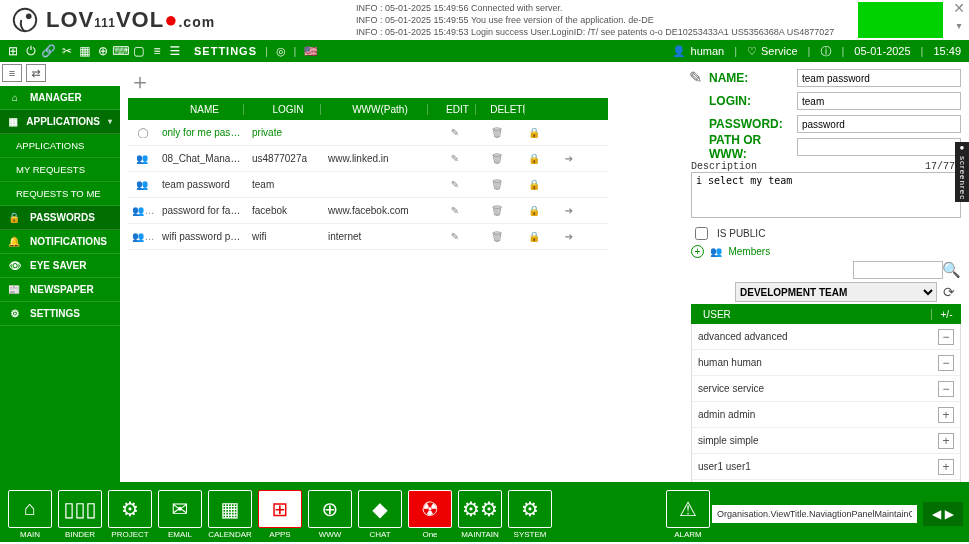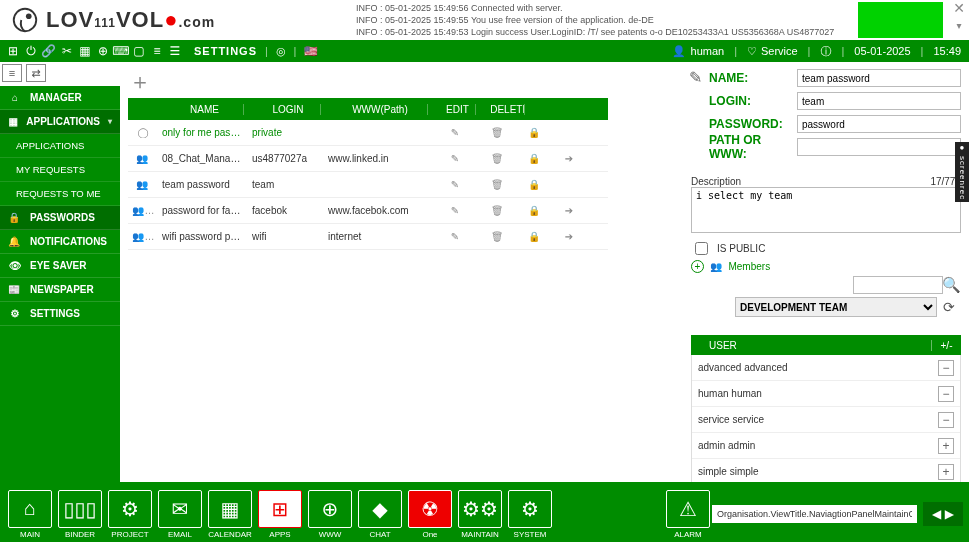--- a/index.html
+++ b/index.html
@@ -64,33 +64,33 @@
   .td.del { width:42px; text-align:center; color:#888; cursor:pointer;}
   .td.lock{ width:34px; text-align:center; color:#888; cursor:pointer;}
   .td.arr { width:34px; text-align:center; color:#888; cursor:pointer;}
   .trow.green .td.name, .trow.green .td.login { color:#008c00; }
   
   .detail { position:absolute; right:8px; top:6px; width:270px; background:#fff; }
   .detail .edit-ico { position:absolute; left:-2px; top:0; font-size:16px; color:#666; cursor:pointer;}
   .detail .field-row { display:flex; align-items:center; height:20px; margin-bottom:3px;}
   .detail .field-row label { width:88px; color:#008c00; font-weight:bold; font-size:12px;}
   .detail .field-row input { flex:1; height:18px; border:1px solid #bbb; padding:0 4px; font-size:10px;}
-  .detail .desc-head { display:flex; justify-content:space-between; font-size:10px; margin-top:19px;}
+  .detail .desc-head { display:flex; justify-content:space-between; font-size:10px; margin-top:4px;font-family:Liberation Mono, monospace;}
   .detail textarea { width:100%; height:46px; border:1px solid #bbb; resize:none; font-size:10px; padding:2px 4px;}
   .detail .chk { display:flex; align-items:center; gap:6px; margin-top:4px; font-size:10px;}
   .detail .members-h { display:flex; align-items:center; gap:6px; color:#008c00; margin-top:2px; font-size:10px;}
   .detail .members-h .circ-plus { border:1.5px solid #008c00; color:#008c00; border-radius:50%; width:13px; height:13px; display:flex; align-items:center; justify-content:center; font-size:10px; cursor:pointer;}
   .detail .mini-search { display:flex; justify-content:flex-end; margin:3px 0;}
   .detail .mini-search input { width:90px; height:18px; border:1px solid #bbb;}
   .detail .mini-search .mag { width:18px; height:18px; display:flex;align-items:center;justify-content:center; color:#888; cursor:pointer; font-size:15px;}
-  .team-sel { display:flex; align-items:center; gap:6px; margin-bottom:18px;padding-left:44px;}
+  .team-sel { display:flex; align-items:center; gap:6px; margin-bottom:2px;padding-left:44px;}
   .team-sel select { flex:1; height:20px; border:1px solid #bbb; font-size:10px; font-weight:bold;}
   .team-sel .refresh { width:18px; color:#555; font-size:14px; cursor:pointer;}
   .user-head { display:flex; background:#008c00; color:#fff; height:20px; align-items:center; font-size:10px;}
-  .user-head .uh1 { flex:1; padding:0 18px;}
+  .user-head .uh1 { flex:1; padding:0 12px;}
   .user-head .uh2 { width:30px; text-align:center; border-left:1px solid rgba(255,255,255,.4);}
   .user-list { border:1px solid #ddd; border-top:none; height:192px; overflow-y:auto;}
   .user-row { display:flex; align-items:center; height:26px; border-bottom:1px solid #eee; padding:0 6px; font-size:10px;}
   .user-row .pm { margin-left:auto; width:16px; height:16px; border:1px solid #aaa; display:flex; align-items:center; justify-content:center; color:#666; cursor:pointer; font-size:12px;}
   
   .side-tab { position:absolute; right:0; top:80px; width:14px; height:60px; background:#222; color:#fff; writing-mode:vertical-rl; font-size:8px; display:flex; align-items:center; justify-content:center; letter-spacing:1px; cursor:pointer;}
   
   .bottom { height:60px; background:#008c00; border-top:4px solid #008c00; display:flex; align-items:center; padding:0 6px; position:relative;}
   .b-item { width:48px; display:flex; flex-direction:column; align-items:center; color:#fff; font-size:8px; gap:2px; cursor:pointer; }
   .b-item .box { width:44px; height:38px; border:1.5px solid #fff; border-radius:2px; display:flex; align-items:center; justify-content:center; font-size:20px; background:#008c00;}

